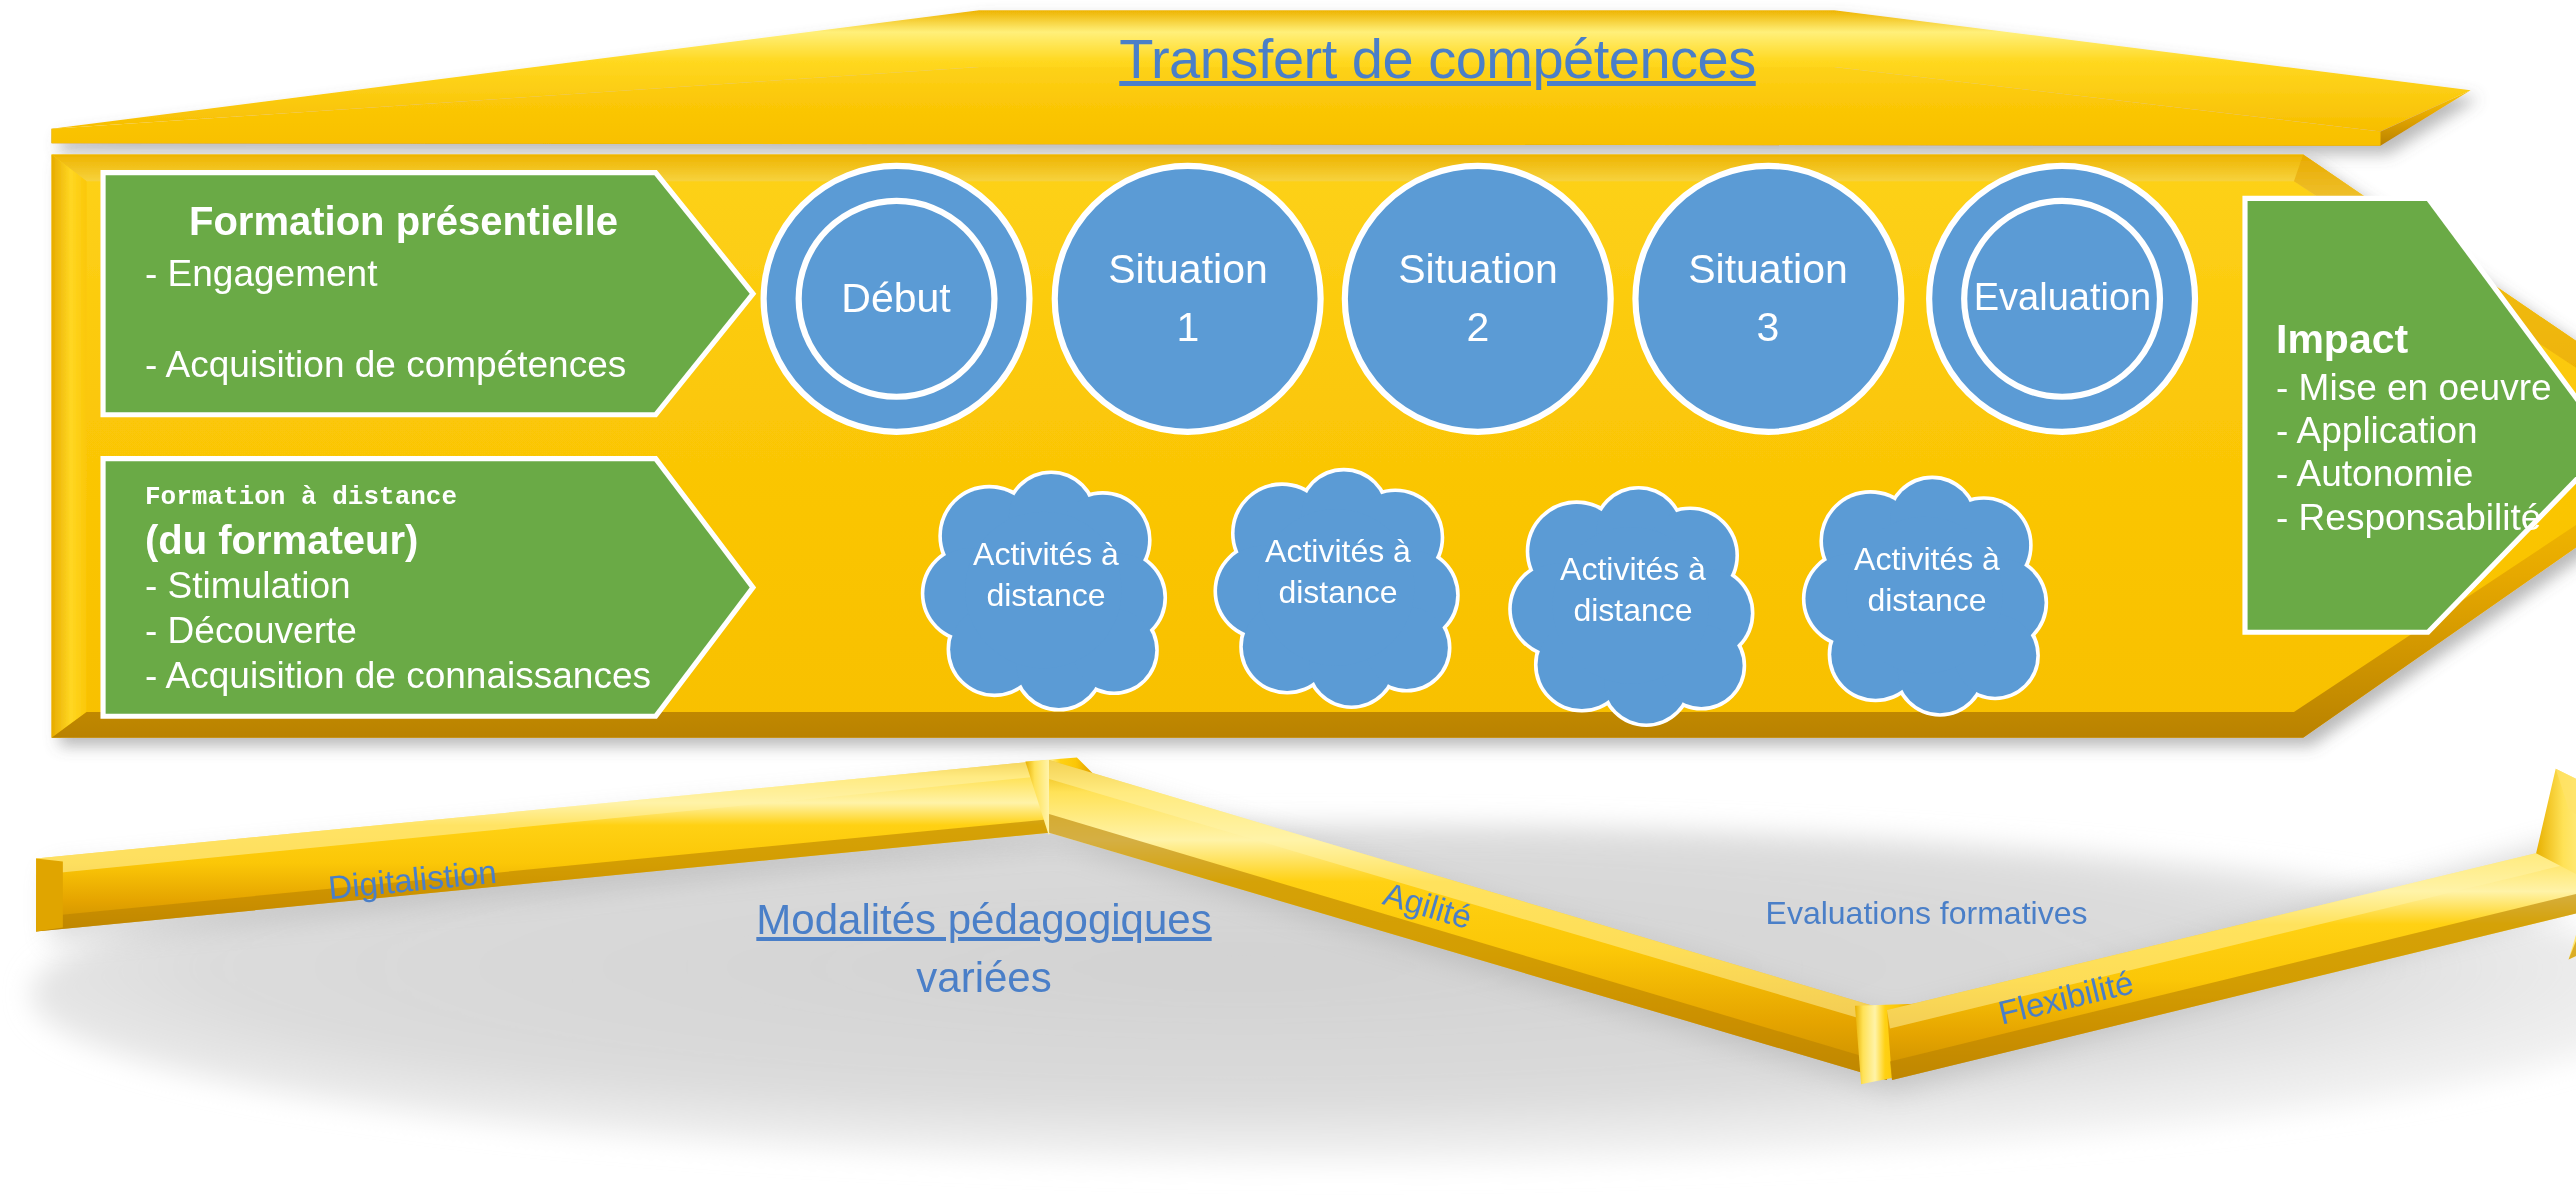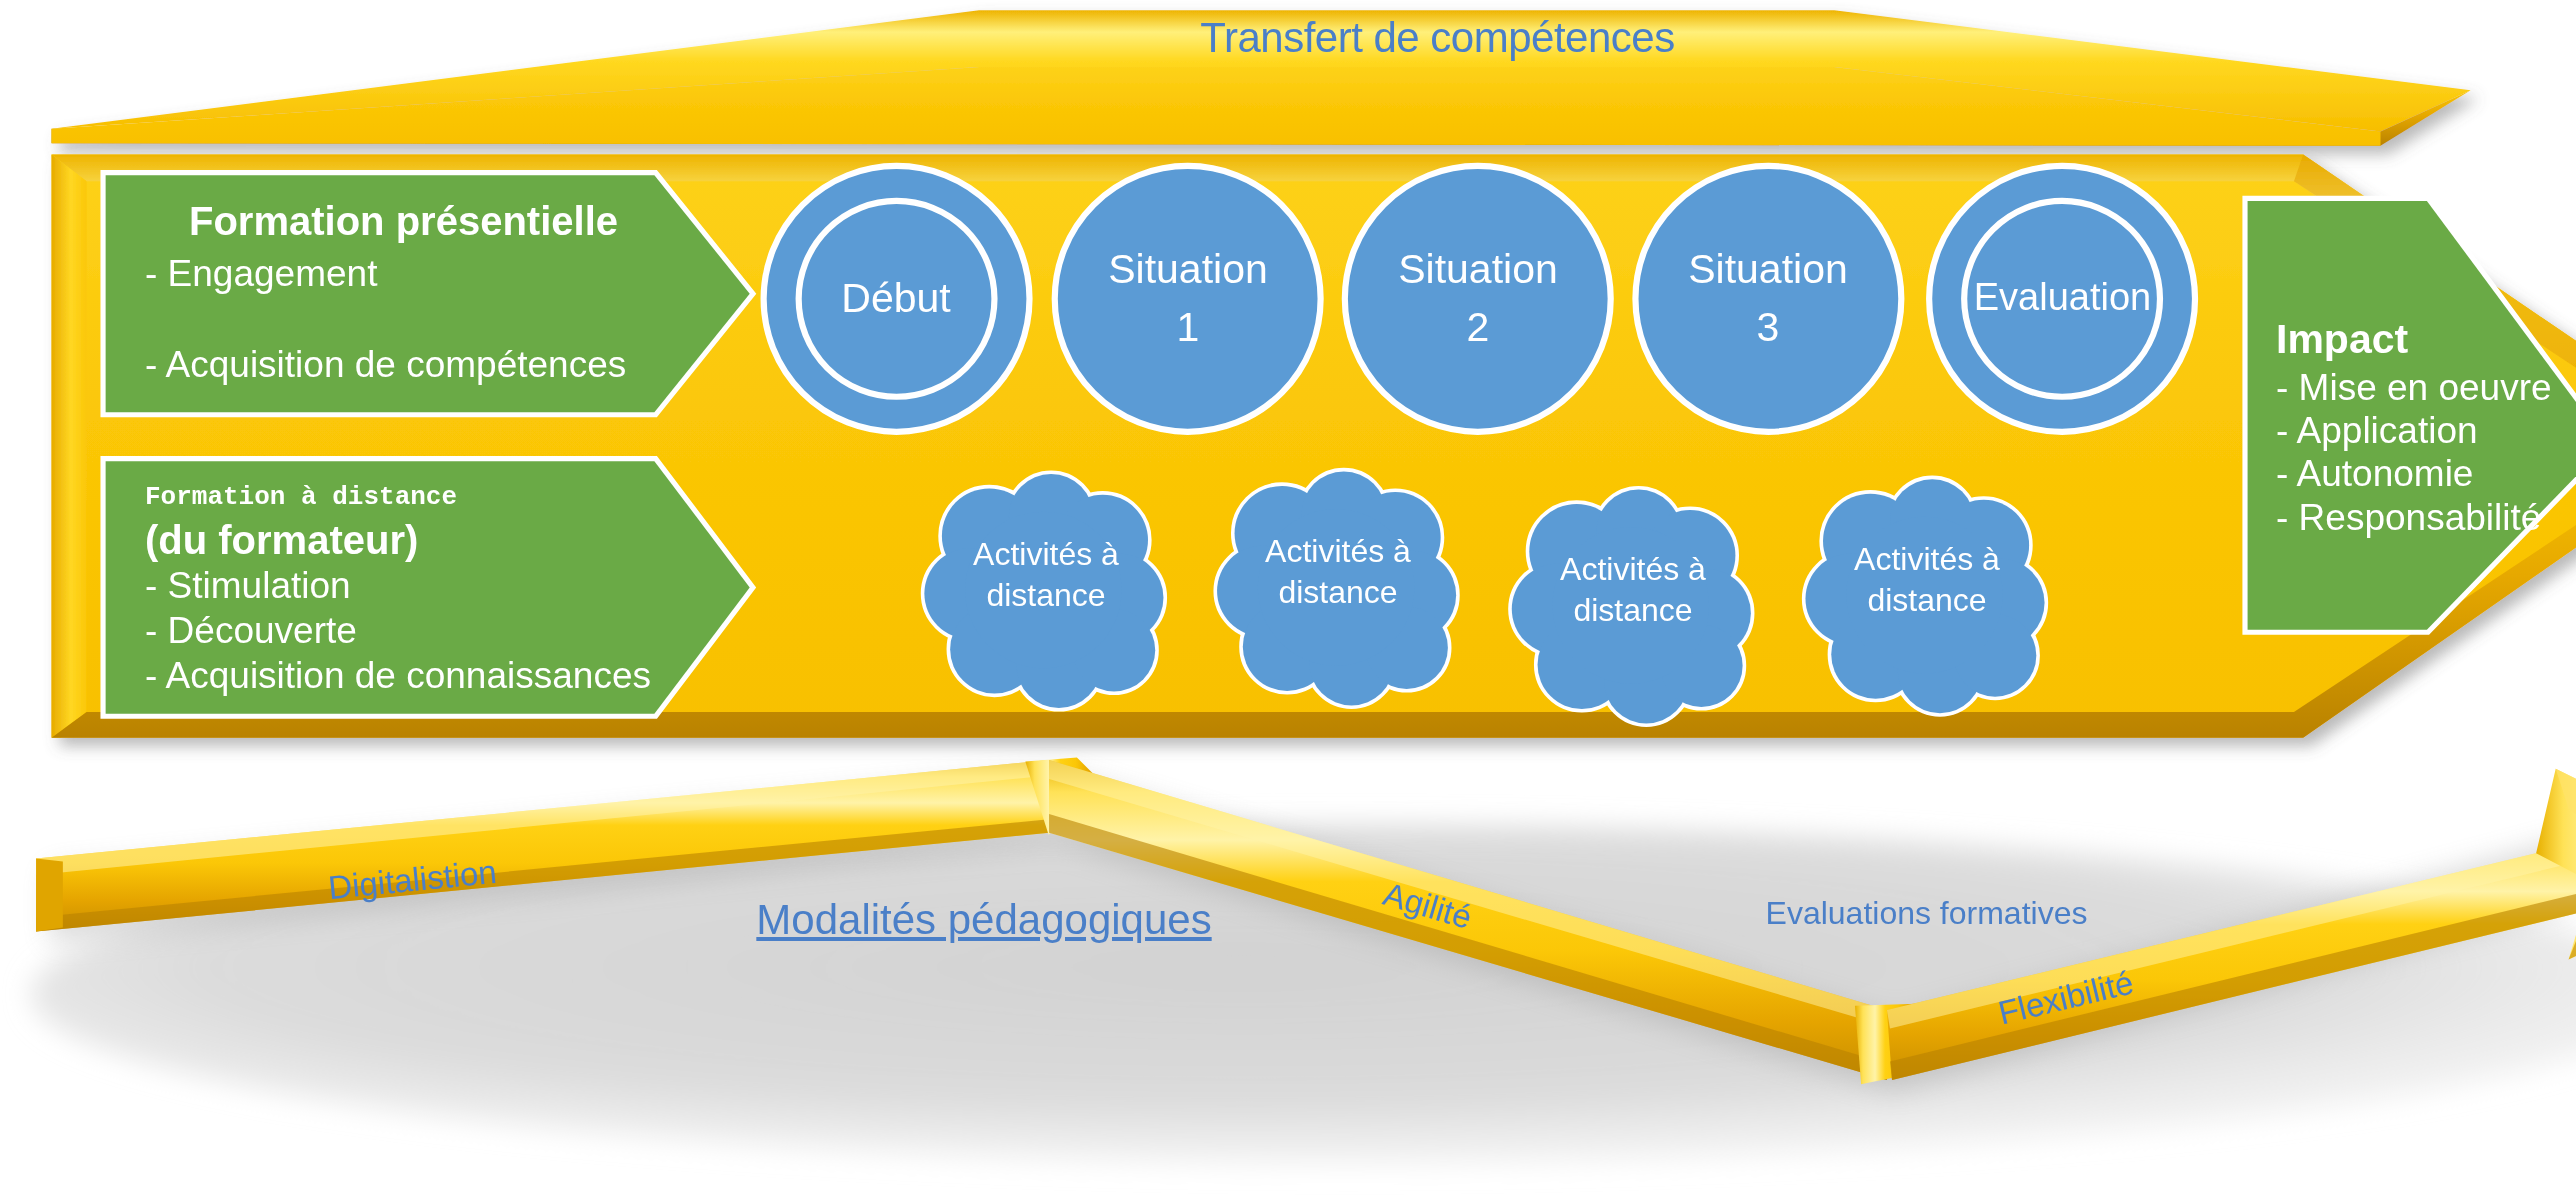--- a/index.html
+++ b/index.html
@@ -283,21 +283,21 @@
       <path d="M 3662,1960 L 5120,1608 L 5150,1736 L 3672,2096 Z" fill="url(#gRod)"></path>
       <path d="M 3662,1960 L 5120,1608 L 5128,1642 L 3668,1996 Z" fill="#FFF3A8" opacity="0.5"></path>
       <path d="M 3668,2060 L 5142,1700 L 5150,1736 L 3672,2096 Z" fill="#B98200" opacity="0.6"></path>
 
       <path d="M 4960,1492 L 5360,1690 L 4985,1862 L 5030,1712 L 4922,1656 Z" fill="url(#gRodV)"></path>
       <path d="M 4960,1492 L 5360,1690 L 5180,1700 L 4985,1570 Z" fill="#FFE36A" opacity="0.7"></path>
       <path d="M 5360,1690 L 4985,1862 L 5030,1750 L 5210,1702 Z" fill="#C88E00" opacity="0.65"></path>
     </g>
   </svg>
 
-  <div class="txt blue-reg ctr" style="left:804px; top:14px; width:1267px; font-size:42px; letter-spacing:-0.5px;">Transfert de compétences</div>
+  <div class="txt blue-reg ctr" style="left:804px; top:27px; width:1267px; font-size:56px; letter-spacing:-0.5px;text-decoration:underline;">Transfert de compétences</div>
 
   <div class="txt white-bold lft" style="left:145px; top:198px; width:546px; font-size:40px;margin-left:44px;">Formation présentielle</div>
   <div class="txt white-reg lft" style="left:145px; top:253px; width:567px; font-size:37px;">- Engagement</div>
   <div class="txt white-reg lft" style="left:145px; top:344px; width:587px; font-size:37px;">- Acquisition de compétences</div>
 
   <div class="txt white-bold lft" style="left:145px; top:482px; width:546px; font-size:26px;font-family:Liberation Mono, monospace;">Formation à distance</div>
   <div class="txt white-bold lft" style="left:145px; top:517px; width:546px; font-size:40px;">(du formateur)</div>
   <div class="txt white-reg lft" style="left:145px; top:565px; width:567px; font-size:37px;">- Stimulation</div>
   <div class="txt white-reg lft" style="left:145px; top:610px; width:567px; font-size:37px;">- Découverte</div>
   <div class="txt white-reg ctr" style="left:762px; top:275px; width:268px; font-size:41px;">Début</div>
@@ -336,17 +336,18 @@
   <div class="txt blue-reg ctr" style="left:232px; top:861px; width:361px; font-size:33px;
               transform:rotate(-5.6deg); transform-origin:center center;">Digitalistion</div>
 
   <div class="txt blue-reg ctr" style="left:1283px; top:887px; width:289px; font-size:33px;
               transform:rotate(16.5deg); transform-origin:center center;">Agilité</div>
 
   <div class="txt blue-reg ctr" style="left:1891px; top:979px; width:350px; font-size:33px;
               transform:rotate(-13.5deg); transform-origin:center center;">Flexibilité</div>
 
   <div class="txt blue-reg ctr" style="left:685px; top:896px; width:598px; font-size:42px;text-decoration:underline;">Modalités pédagogiques</div>
+  <div class="txt blue-reg ctr" style="left:685px; top:954px; width:598px; font-size:42px;">variées</div>
 
   <div class="txt blue-reg ctr" style="left:1643px; top:895px; width:567px; font-size:32px;">Evaluations formatives</div>
 
 </div>
 
 
 </body></html>

